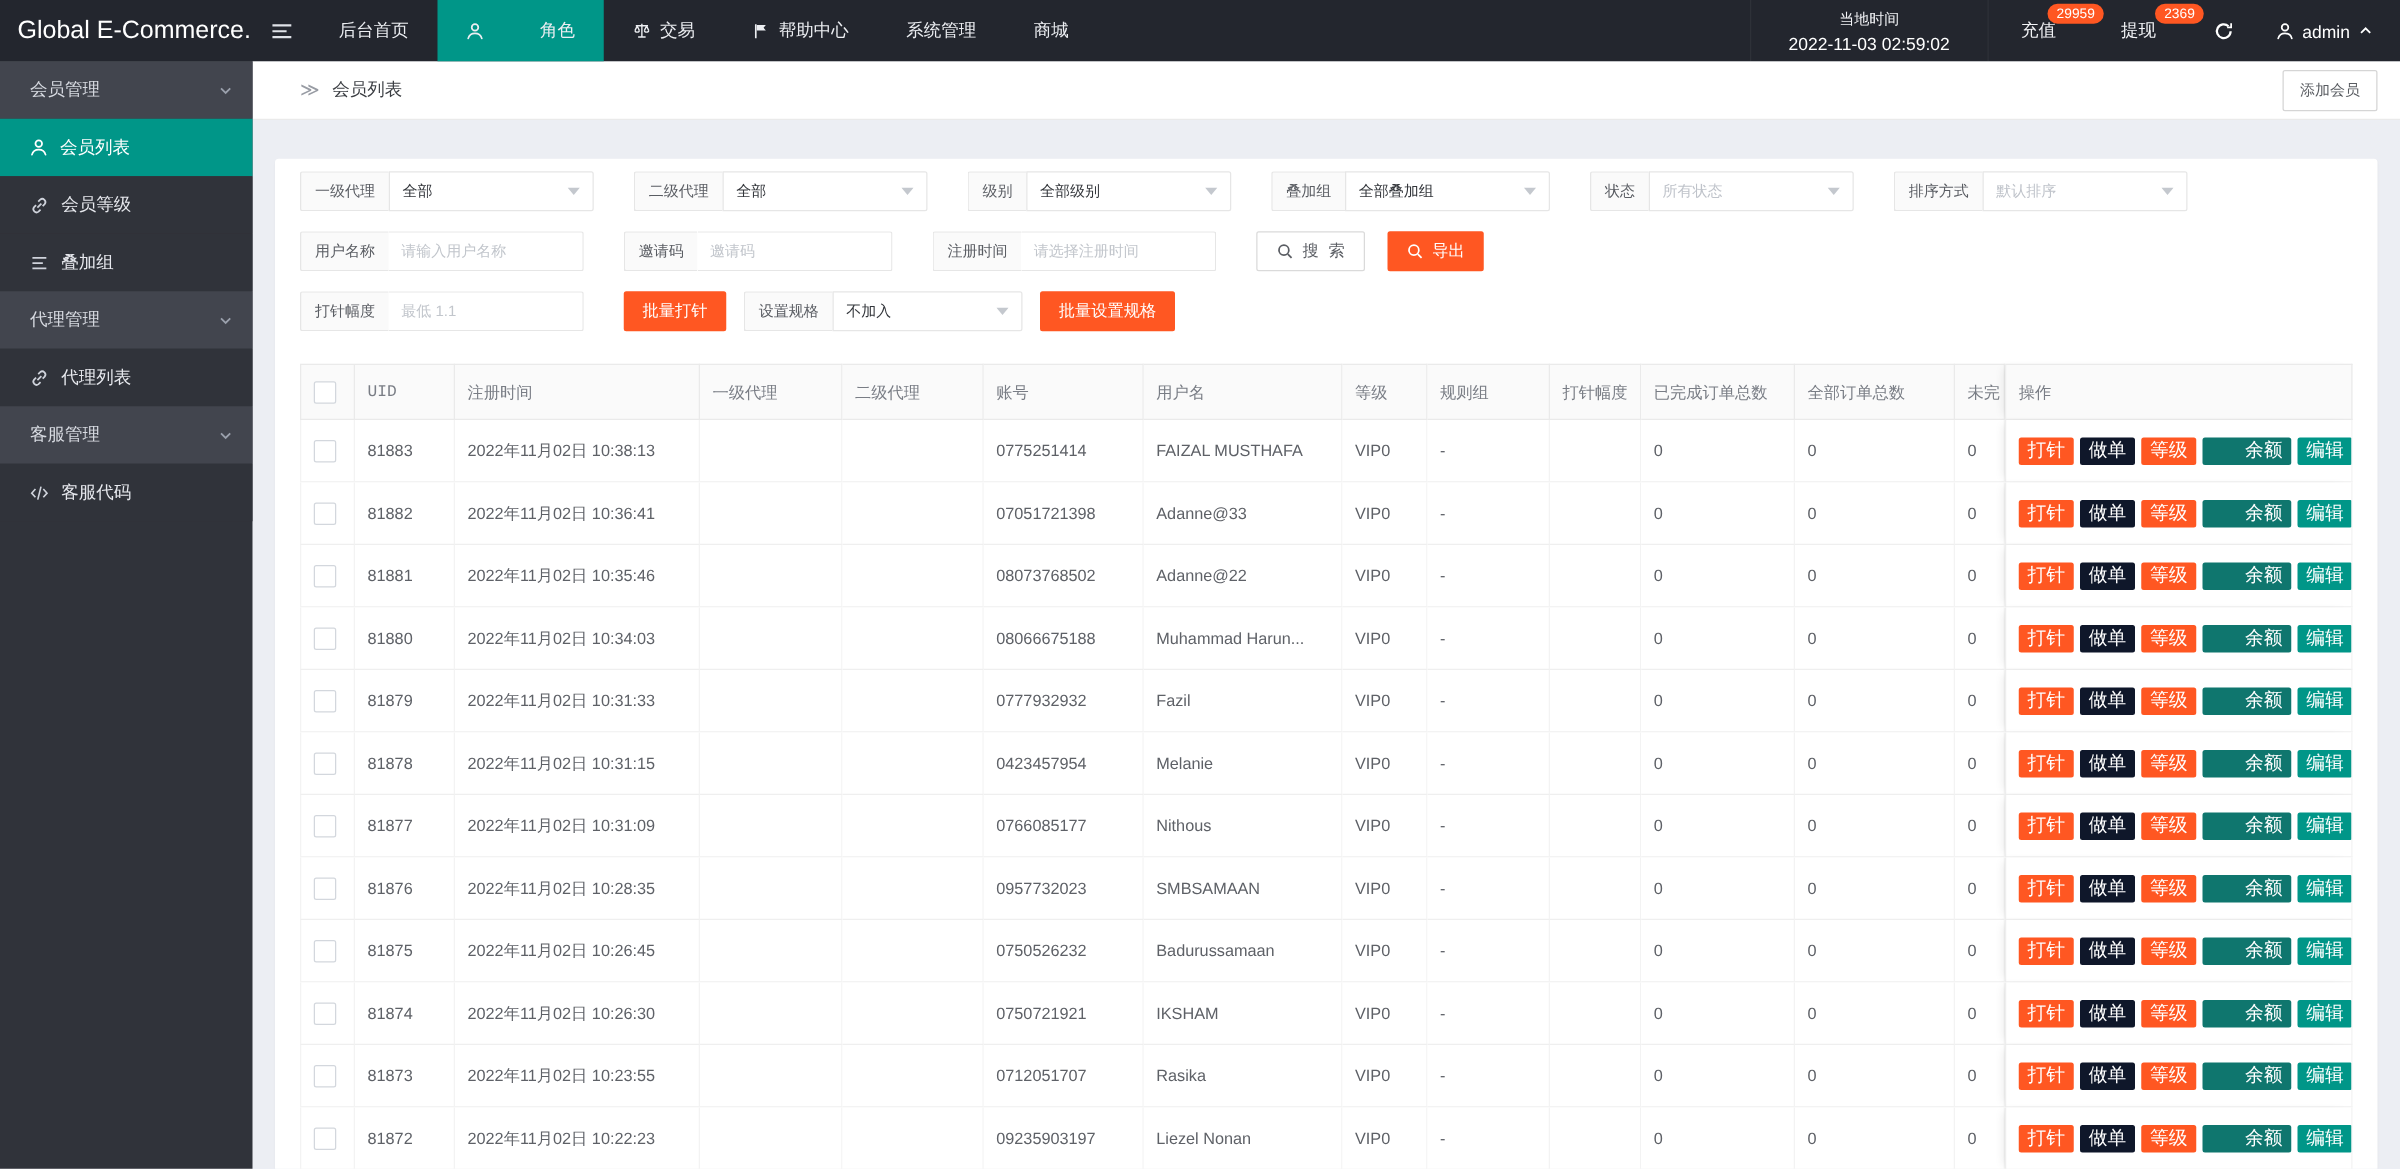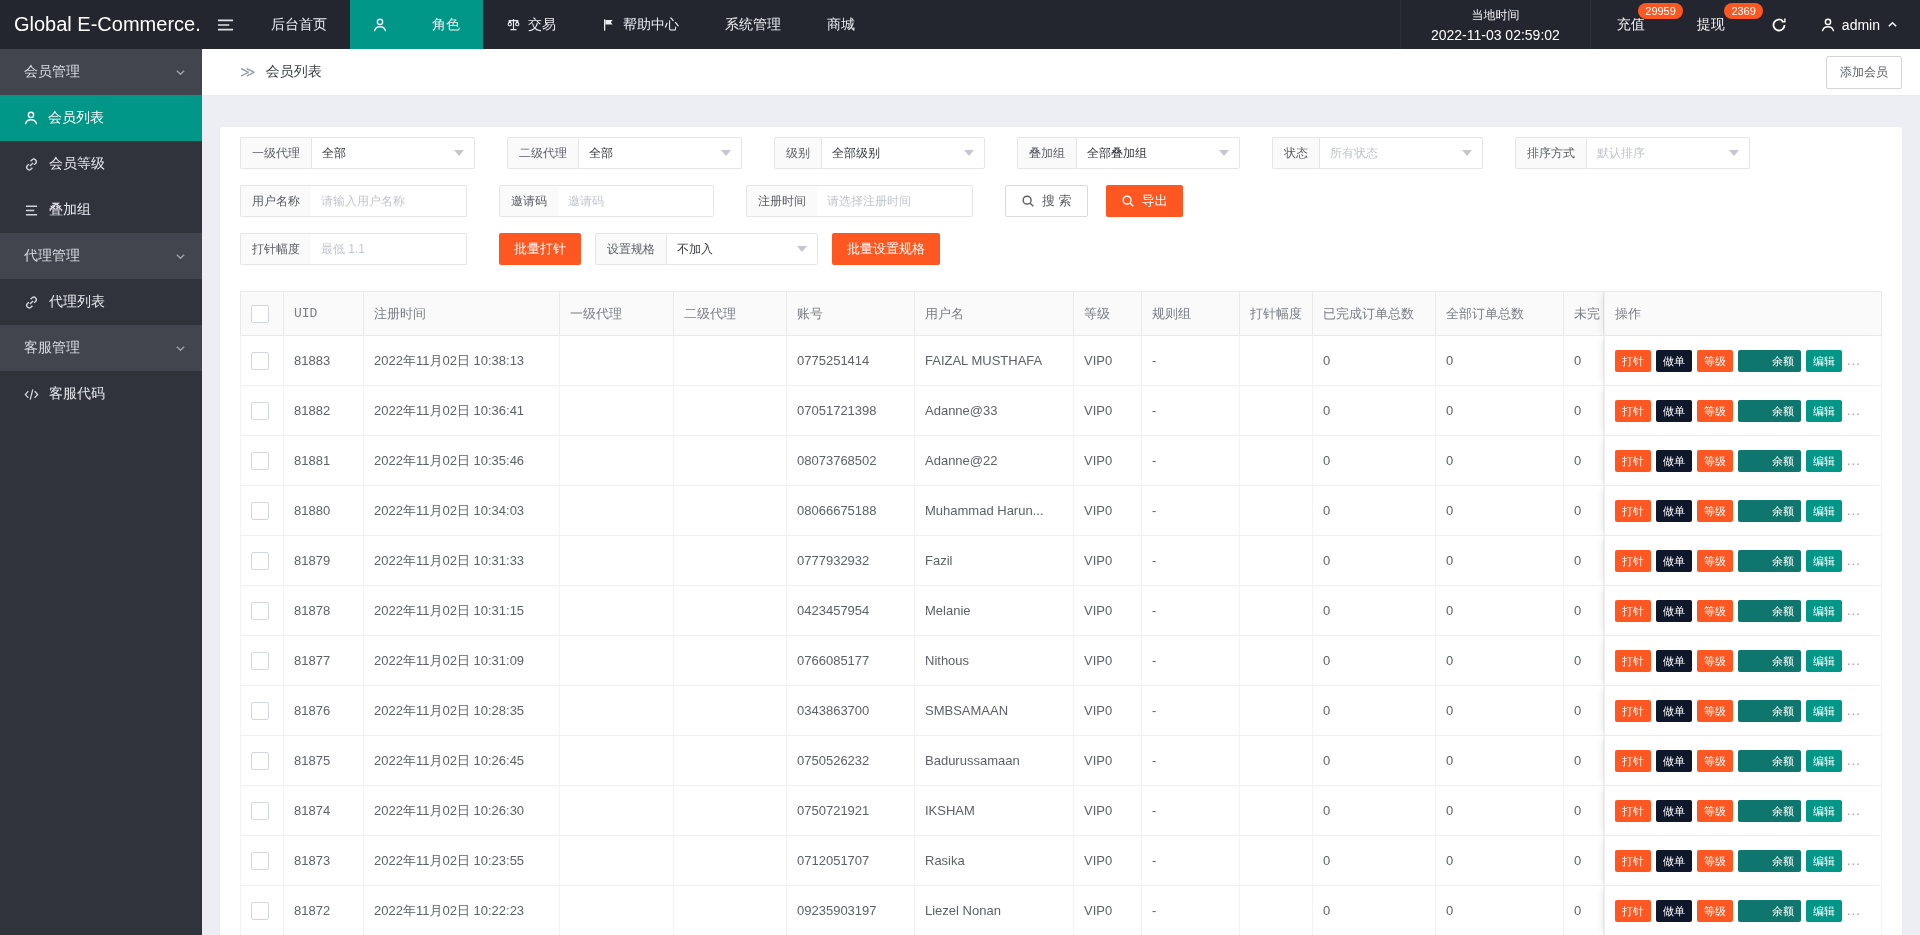--- a/index.html
+++ b/index.html
@@ -58,37 +58,37 @@
   .ig-select{display:flex;align-items:center;justify-content:space-between;width:164px;
     border:1px solid #e6e6e6;border-radius:0 2px 2px 0;background:#fff;padding:0 10px;
     font-size:12px;color:#33363b;cursor:pointer;}
   .ig-select .caret{color:#c4c8ce;}
   .muted{color:#bfc3ca;}
   .ig-input{height:32px;border:1px solid #e6e6e6;border-left:none;border-radius:0 2px 2px 0;
     padding:0 10px;font-size:12px;color:#33363b;width:156px;outline:none;font-family:inherit;}
   .ig-input::placeholder{color:#c2c6cc;}
   .btn{height:32px;display:inline-flex;align-items:center;gap:7px;border-radius:2px;
     font-size:13px;padding:0 15px;cursor:pointer;border:none;font-family:inherit;white-space:nowrap;}
-  .btn-white{background:#fff;border:1px solid #dadada;color:#5a5d63;margin-right:18px;}
+  .btn-white{background:#fff;border:1px solid #dadada;color:#5a5d63;margin-right:18px;font-family:Liberation Mono, monospace;}
   .btn-orange{background:#ff5722;color:#fff;margin-right:14px;}
 
   
   .table-wrap{margin-top:26px;position:relative;}
   table{width:100%;border-collapse:separate;border-spacing:0;table-layout:fixed;font-size:13px;color:#5e6167;}
   th{height:45px;font-weight:normal;text-align:left;padding:0 10px;color:#797d85;background:#fafafa;
     border-top:1px solid #eaeaea;border-bottom:1px solid #eaeaea;border-right:1px solid #eaeaea;
     overflow:hidden;white-space:nowrap;font-family:Liberation Mono, monospace;}
   th:first-child{border-left:1px solid #eaeaea;}
   td{height:50px;padding:0 10px;border-bottom:1px solid #efefef;border-right:1px solid #f3f3f3;
     overflow:hidden;white-space:nowrap;background:#fff;}
   td:first-child{border-left:1px solid #f3f3f3;}
   .action-col{box-shadow:-5px 0 7px -3px rgba(0,0,0,.08);border-left:1px solid #eee;}
   th.action-col{background:#fafafa;}
   .cb{width:18px;height:18px;border:1px solid #d3d7dd;border-radius:2px;background:#fff;cursor:pointer;}
-  .tag{display:inline-block;padding:4px 7px;border-radius:2px;color:#fff;font-size:11px;
+  .tag{display:inline-block;padding:4px 7px;border-radius:2px;color:#fff;font-size:15px;
     margin-right:5px;cursor:pointer;line-height:14px;}
   .tag-orange{background:#ff5722;}
   .tag-blue{background:#0f172a;}
   .tag-red{background:#0f766e;padding-left:34px;}
   .tag-teal{background:#009688;}
   .dots{color:#9aa0a8;letter-spacing:1px;cursor:pointer;}
 </style>
 </head>
 <body>
 
@@ -545,21 +545,21 @@
               <td class="action-col"><span class="tag tag-orange">打针</span><span class="tag tag-blue">做单</span><span class="tag tag-orange">等级</span><span class="tag tag-red">余额</span><span class="tag tag-teal">编辑</span><span class="dots">...</span></td>
             </tr>
             <tr>
               <td>
                 <div class="cb"></div>
               </td>
               <td>81876</td>
               <td>2022年11月02日 10:28:35</td>
               <td></td>
               <td></td>
-              <td>0343863700</td>
+              <td>0957732023</td>
               <td>SMBSAMAAN</td>
               <td>VIP0</td>
               <td>-</td>
               <td></td>
               <td>0</td>
               <td>0</td>
               <td>0</td>
               <td class="action-col"><span class="tag tag-orange">打针</span><span class="tag tag-blue">做单</span><span class="tag tag-orange">等级</span><span class="tag tag-red">余额</span><span class="tag tag-teal">编辑</span><span class="dots">...</span></td>
             </tr>
             <tr>

